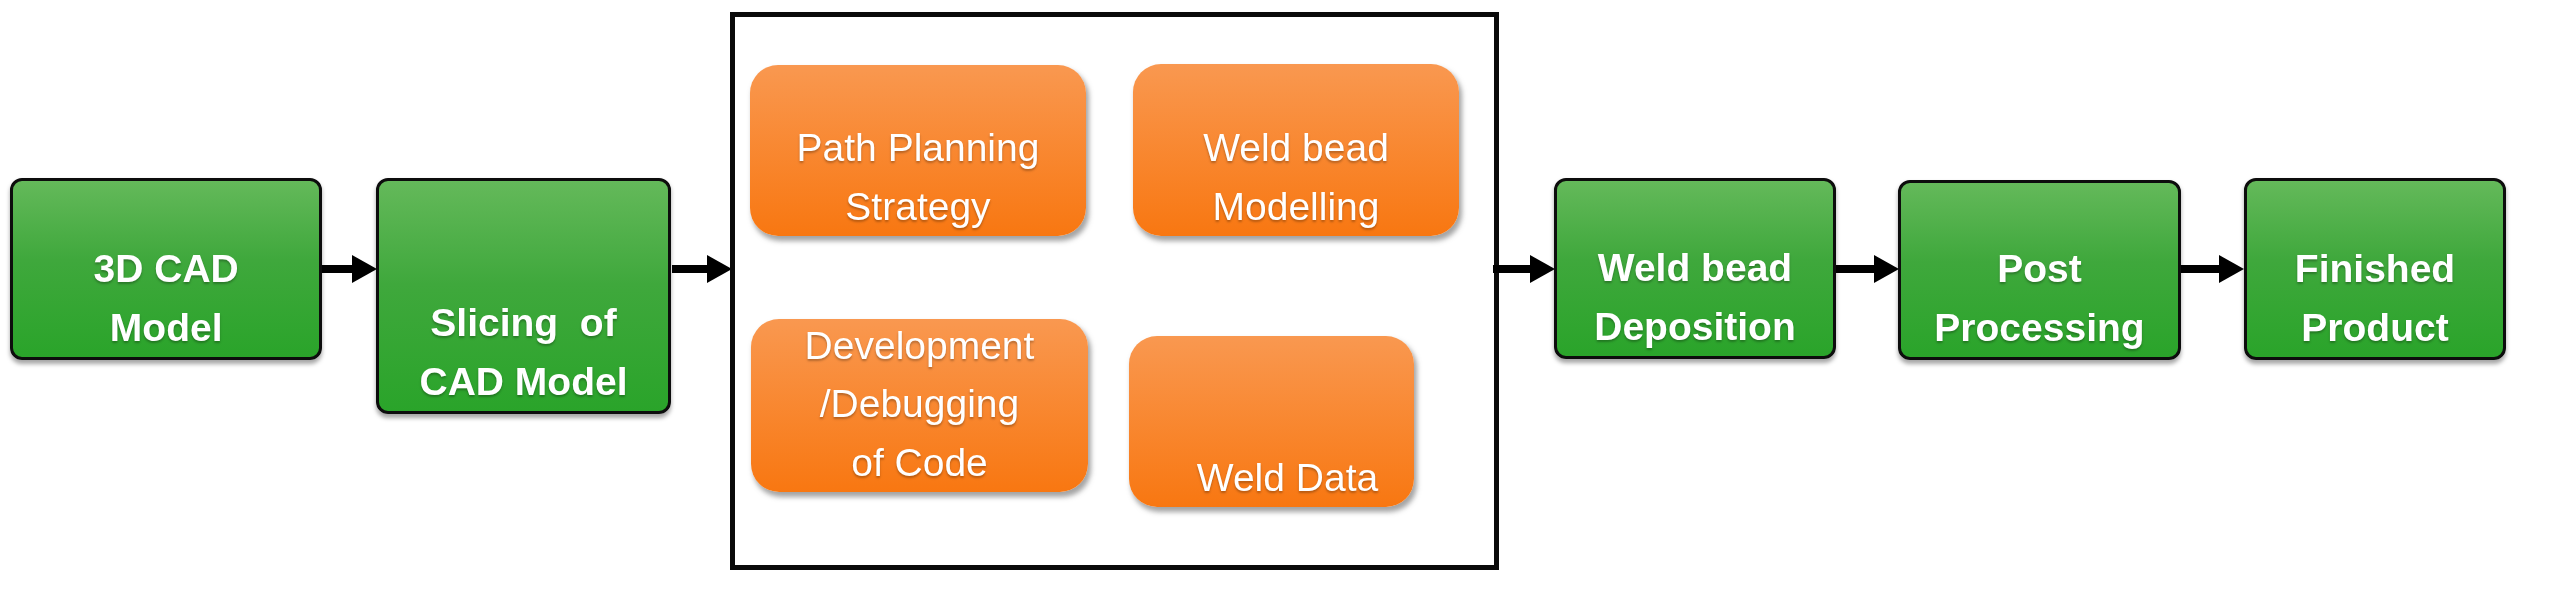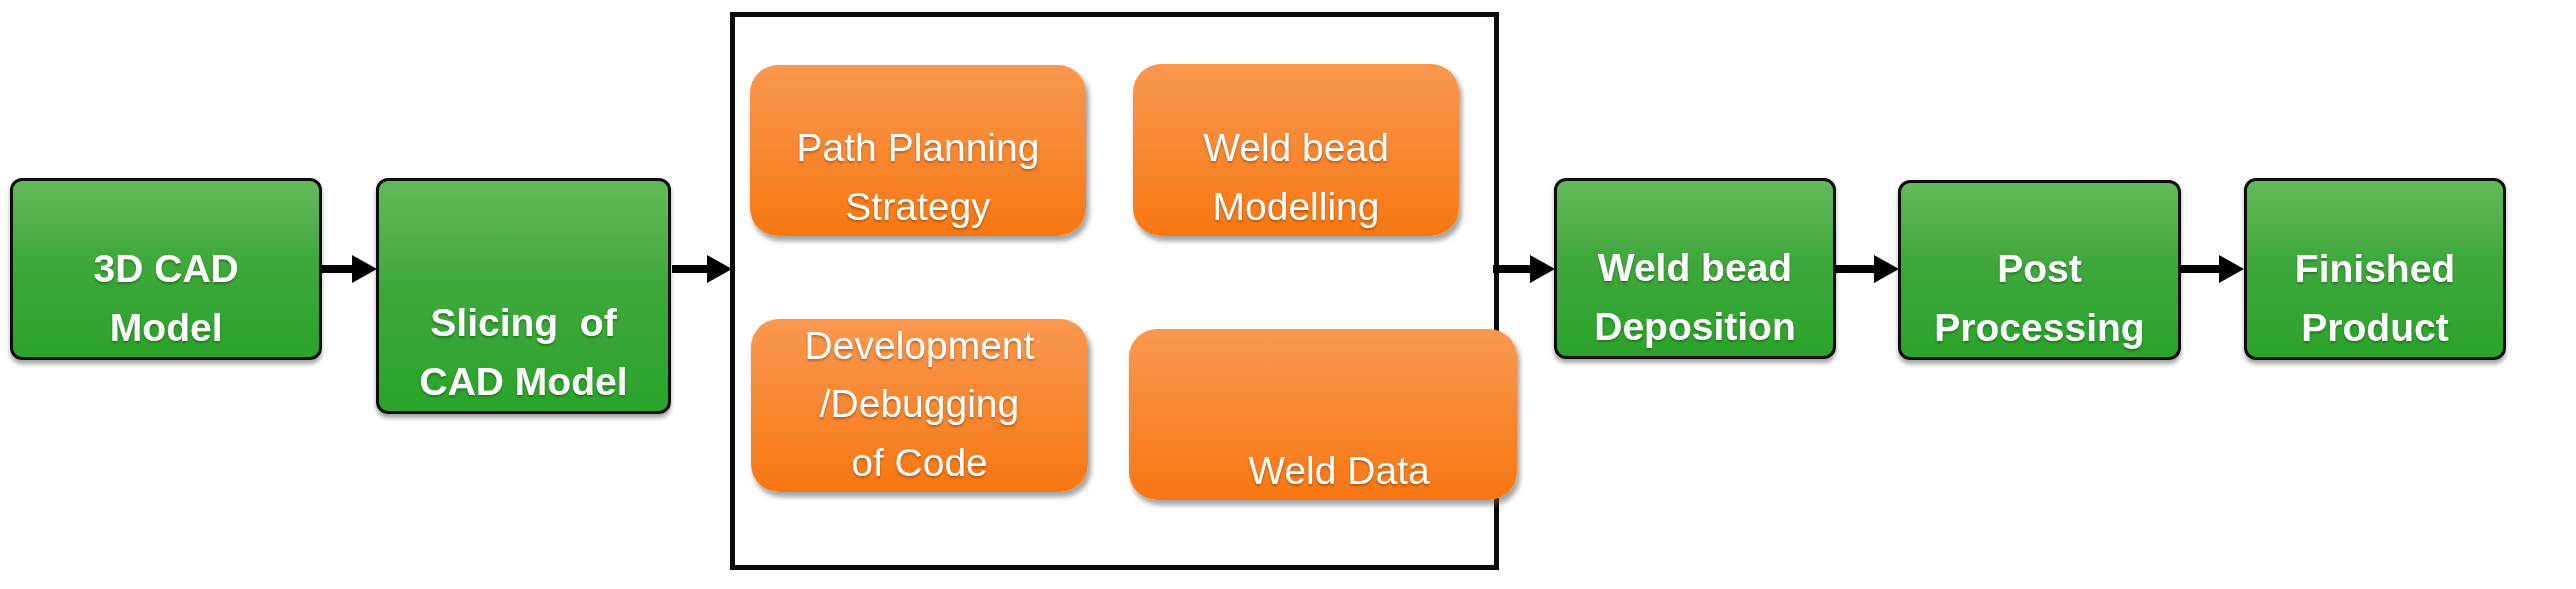--- a/index.html
+++ b/index.html
@@ -106,21 +106,21 @@
     <span>Weld bead
 Modelling</span>
   </div>
 
   <div class="node obox" style="left:751px; top:319px; width:337px; height:173px;">
     <span>Development
 /Debugging
 of Code</span>
   </div>
 
-  <div class="node obox" style="left:1129px; top:329px; width:388px; height:171px;padding-left:32px;">
+  <div class="node obox" style="left:1129px; top:336px; width:285px; height:171px;padding-left:32px;">
     <span>Weld Data</span>
   </div>
 
   <div class="arrow" style="left:1493px; top:255px; width:62px;">
     <div class="shaft"></div>
     <div class="head"></div>
   </div>
 
   <div class="node gbox" style="left:1554px; top:178px; width:282px; height:181px;">
     <span>Weld bead

